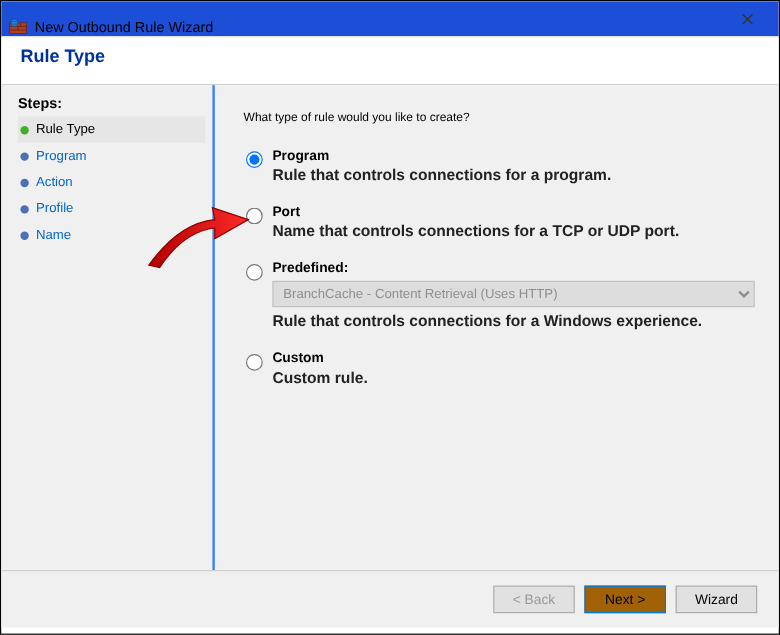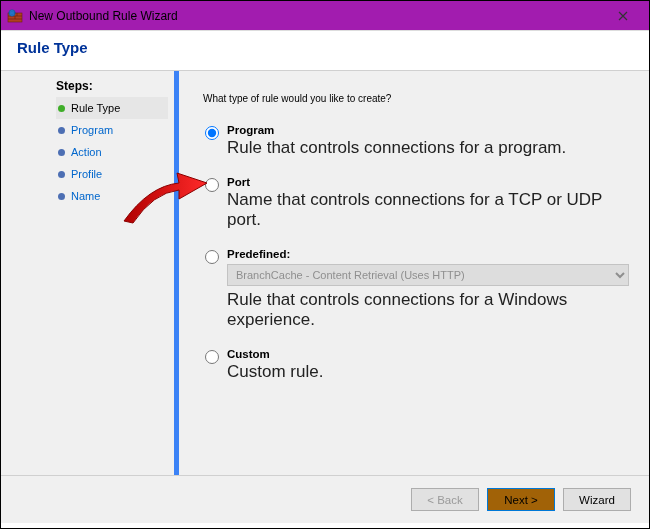--- a/index.html
+++ b/index.html
@@ -11,23 +11,23 @@
     background: #fff;
     width: 650px;
     height: 529px;
     border: 1px solid #000;
     position: relative;
     overflow: hidden;
   }
   .titlebar {
     height: 30px;
     display: flex;
-    align-items: center;
+    align-items: flex-end;
     padding: 0 6px;
-    background: #a21caf;
+    background: #1d4ed8;
     border-bottom: 1px solid #ddd;
   }
   .titlebar .app-icon {
     width: 16px; height: 16px;
     margin-right: 6px;
     display: flex; align-items: center; justify-content: center;
   }
   .titlebar .title {
     flex: 1;
     font-size: 12px;
@@ -56,22 +56,21 @@
   }
 
   .body {
     display: flex;
     height: 404px;
     background: #f0f0f0;
   }
   .sidebar {
     width: 204px;
     padding: 8px 0 0 14px;
-    border-right: 5px solid #3b82f6;
-    margin-left: 41px;
+    border-right: 2px solid #3b82f6;
   }
   .sidebar .steps-label {
     font-weight: bold;
     font-size: 12px;
     margin-bottom: 4px;
   }
   .step {
     display: flex;
     align-items: center;
     height: 22px;
@@ -109,23 +108,24 @@
     margin: 2px 0 0 0;
     width: 14px; height: 14px;
   }
   .option .opt-body { flex: 1; }
   .option .opt-title {
     font-weight: bold;
     font-size: 11.5px;
     margin-bottom: 2px;
   }
   .option .opt-desc {
-    font-size: 17px;
+    font-size: 13px;
     color: #222;
     margin-bottom: 10px;
+    font-weight: bold;
   }
   .option select {
     width: 402px;
     height: 22px;
     font-size: 11px;
     background: #d6d6d6;
     border: 1px solid #b0b0b0;
     color: #666;
     margin: 2px 0 4px 0;
     padding-left: 4px;

